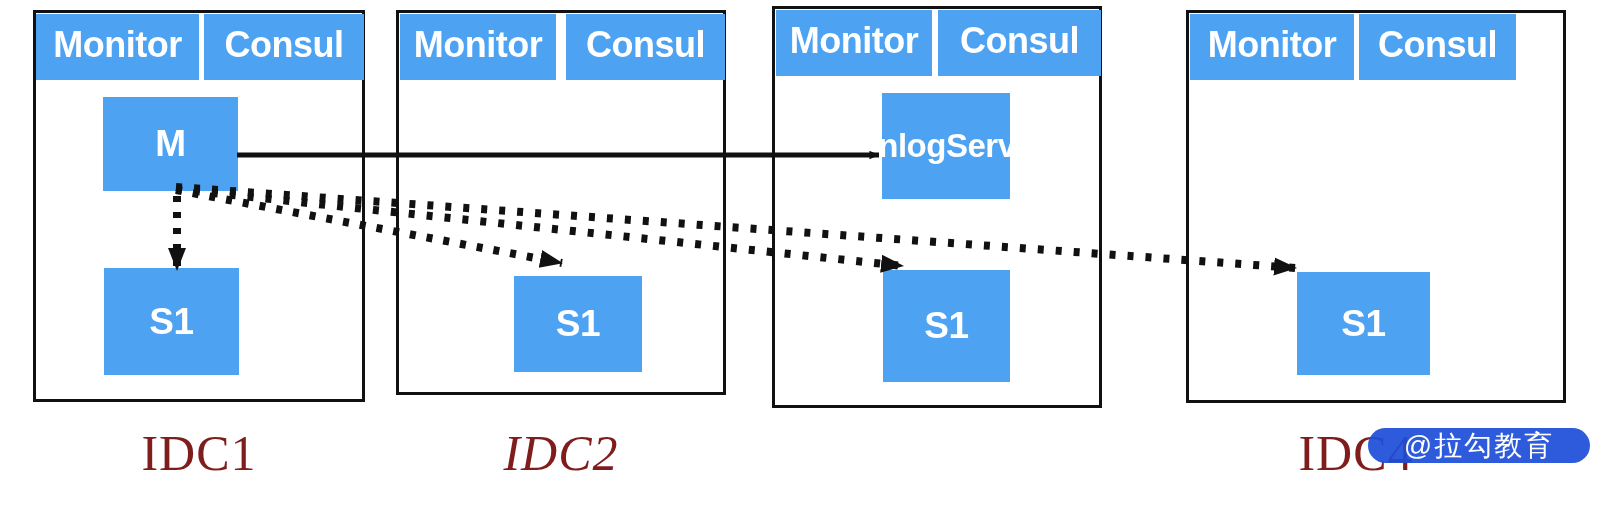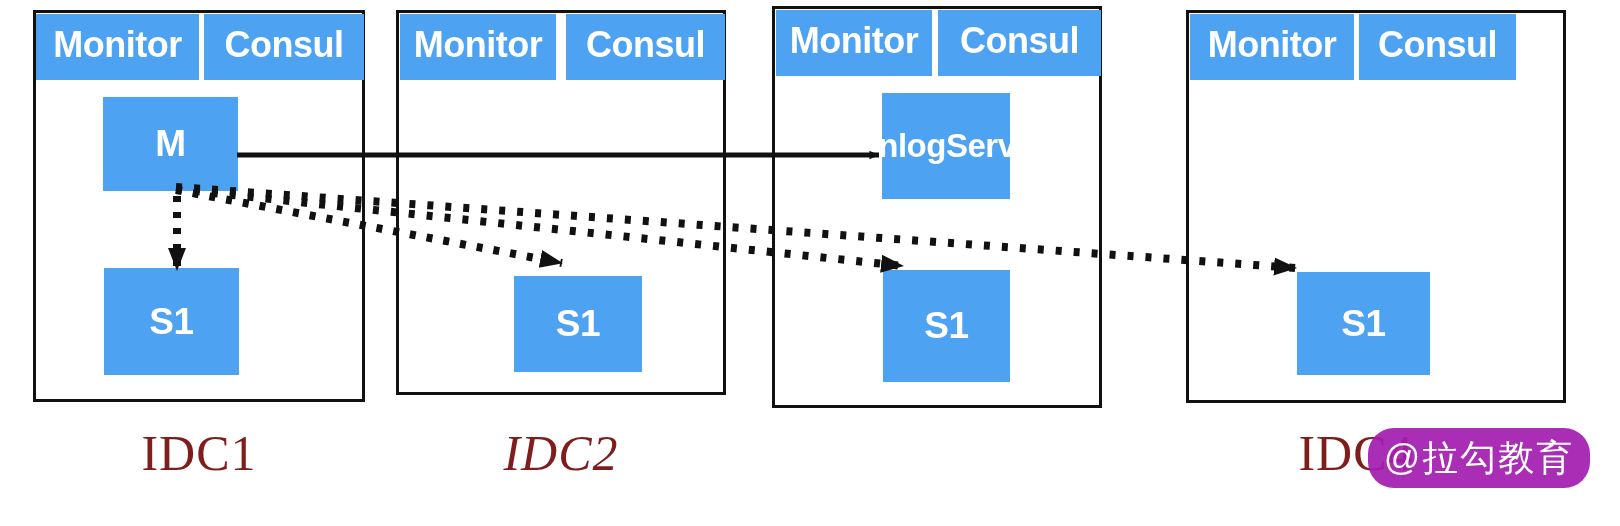--- a/index.html
+++ b/index.html
@@ -62,28 +62,28 @@
     color: #7f1d1d;
     letter-spacing: 1px;
     text-align: center;
     white-space: nowrap;
   }
   .watermark {
     position: absolute;
     left: 1368px;
     top: 428px;
     width: 222px;
-    height: 60px;
-    background: #a21caf;
+    height: 35px;
+    background: #1d4ed8;
     border-radius: 26px;
     display: flex;
     align-items: center;
     justify-content: center;
     color: #ffffff;
-    font-size: 36px;
+    font-size: 28px;
     letter-spacing: 2px;
     opacity: 0.92;
   }
 </style>
 </head>
 <body>
 
 <div id="canvas">
 
   <div class="idc-panel" style="left:33px; top:10px; width:332px; height:392px;"></div>

